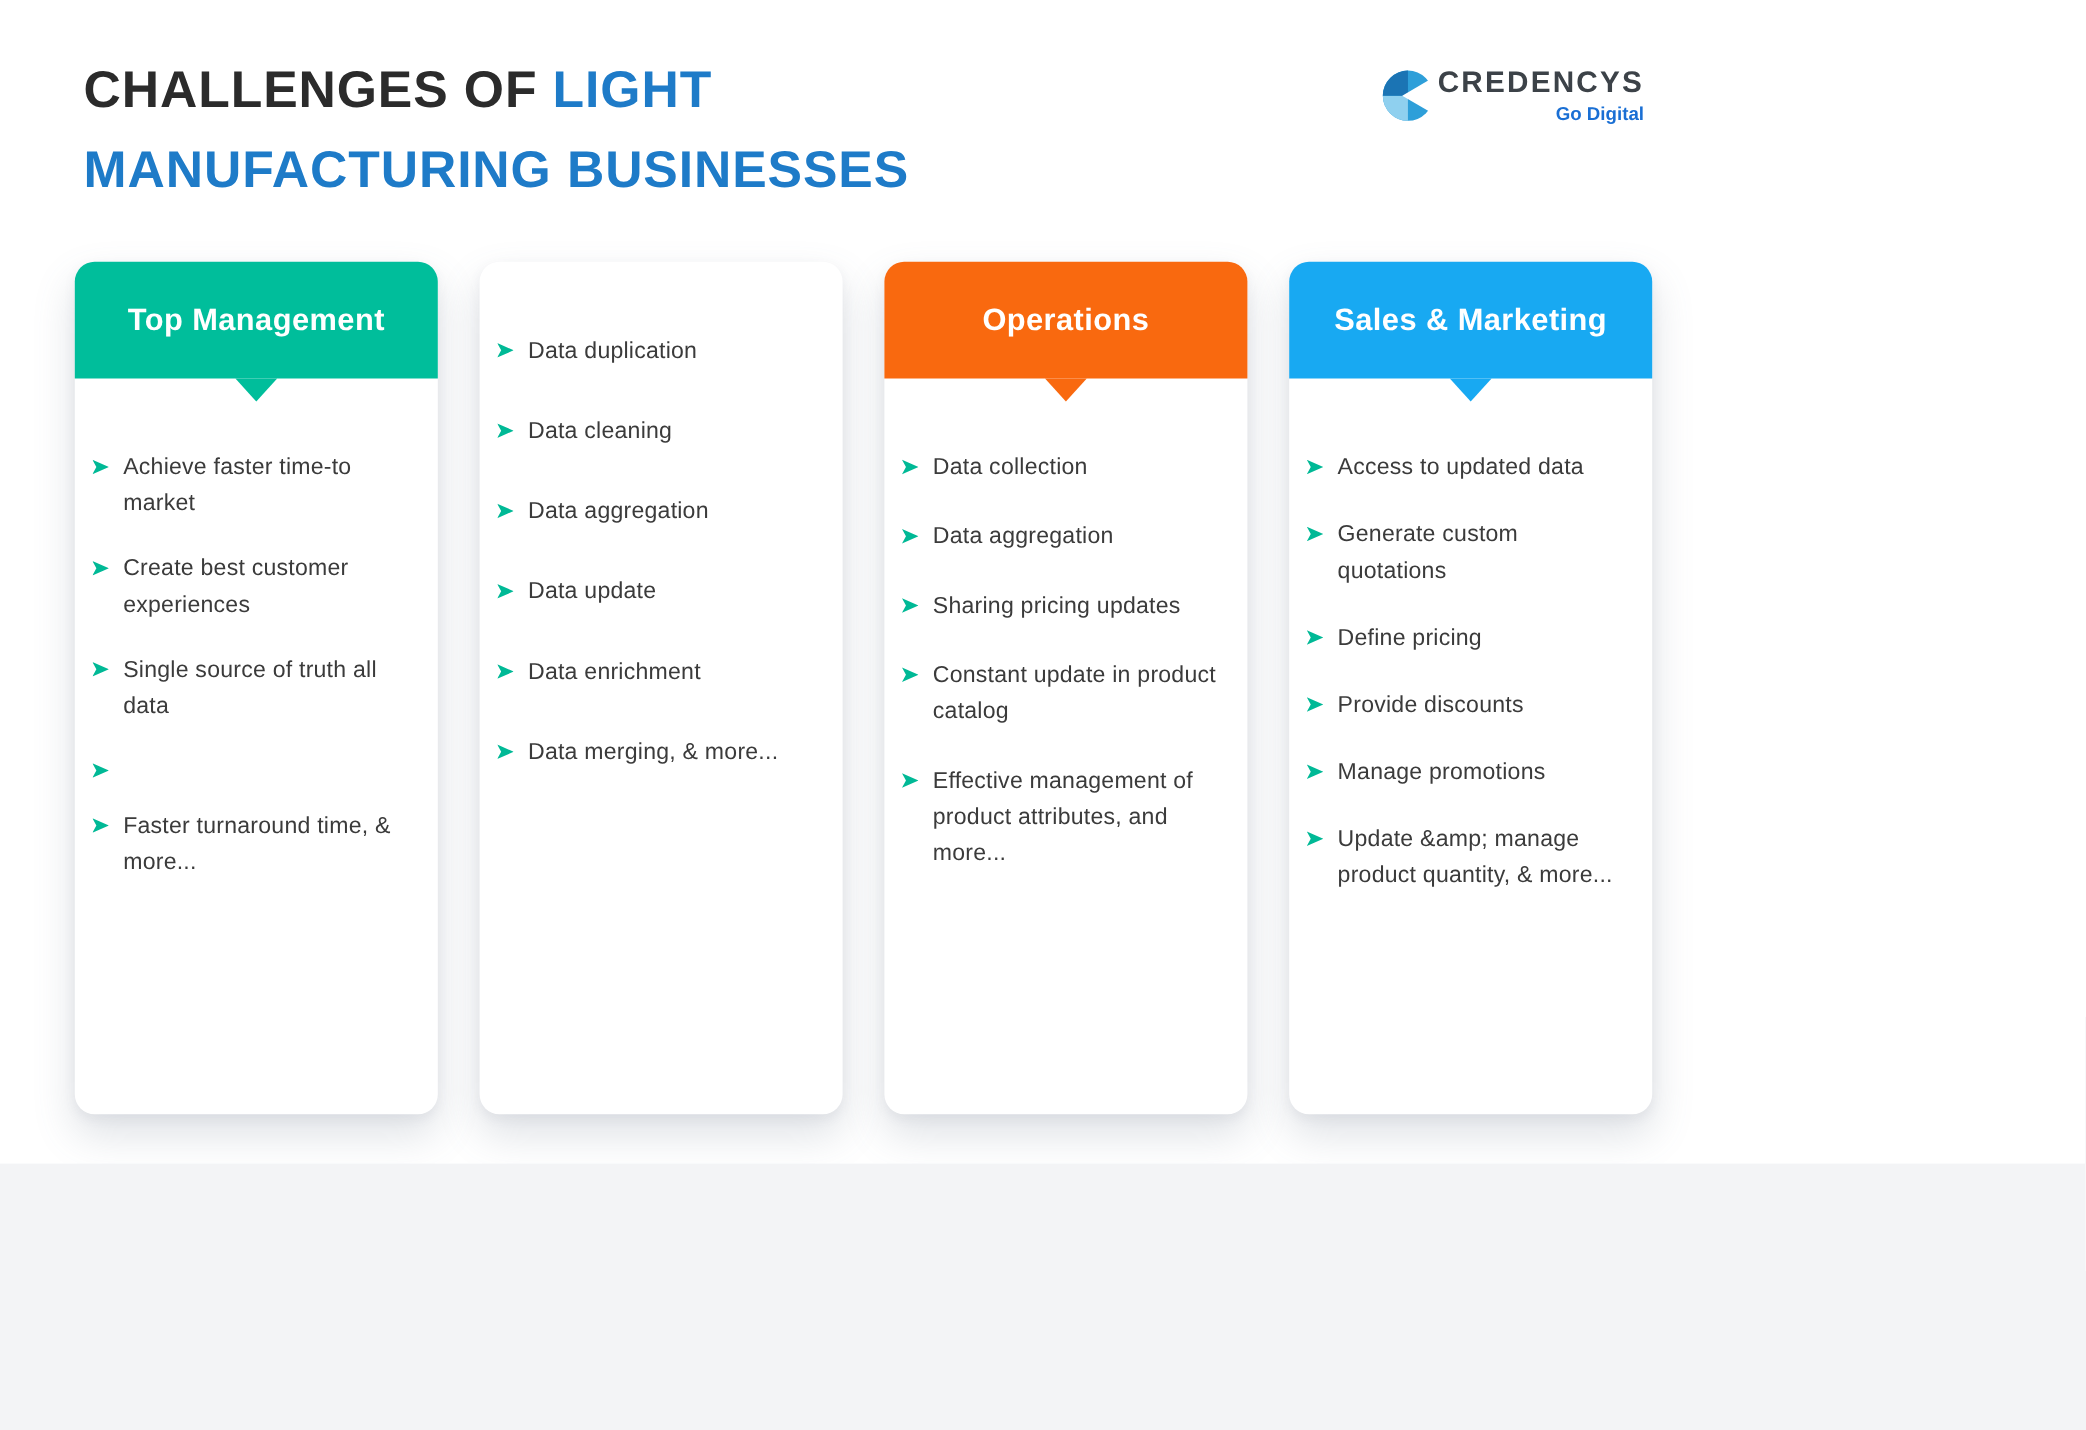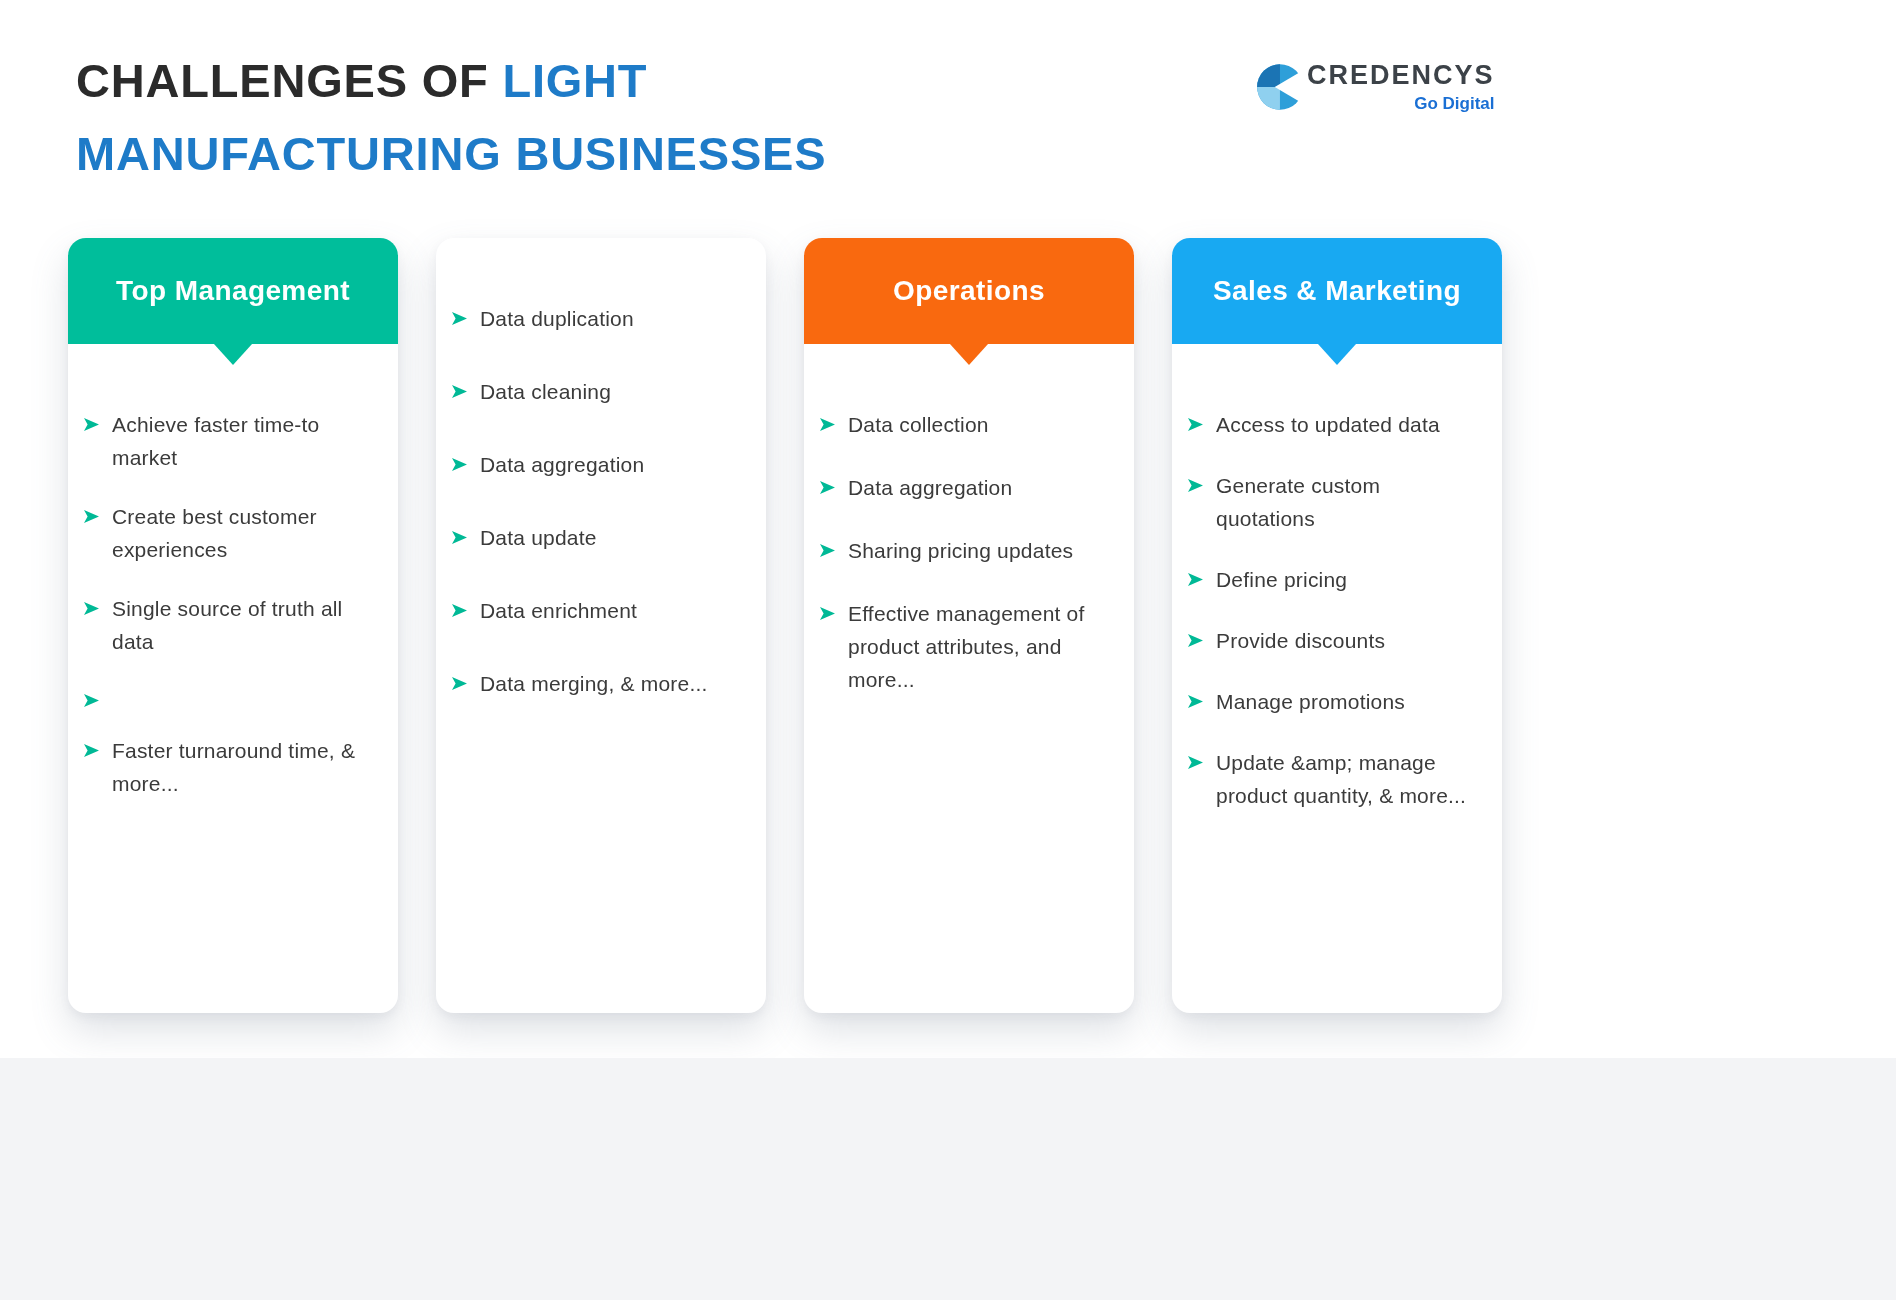--- a/index.html
+++ b/index.html
@@ -231,20 +231,24 @@
             <li>
               <span class="bullet"></span>
               <span class="challenge-text">Data aggregation</span>
             </li>
             <li>
               <span class="bullet"></span>
               <span class="challenge-text">Sharing pricing updates</span>
             </li>
             <li>
               <span class="bullet"></span>
+              <span class="challenge-text">Constant update in product catalog</span>
+            </li>
+            <li>
+              <span class="bullet"></span>
               <span class="challenge-text">Effective management of product attributes, and more...</span>
             </li>
           </ul>
       </div>
     </div>
 
     <div class="card" data-col-index="3" style="--col: #18A9F2;">
       <div class="card-header">
         <div class="card-title">Sales &amp; Marketing</div>
       </div>

